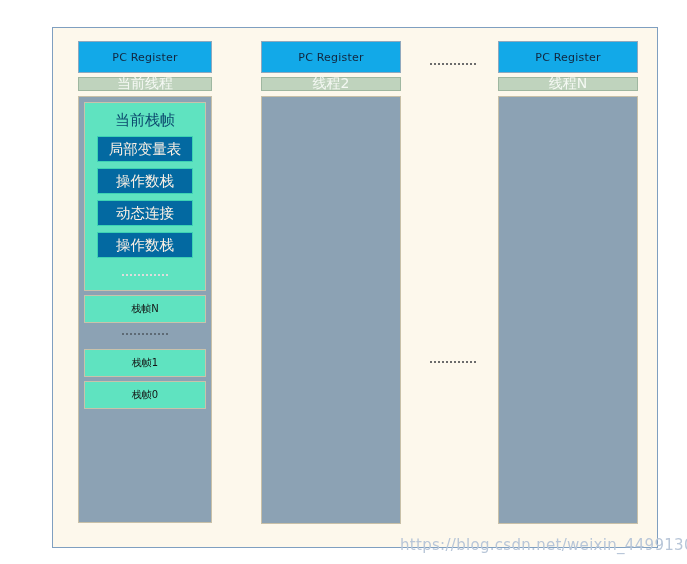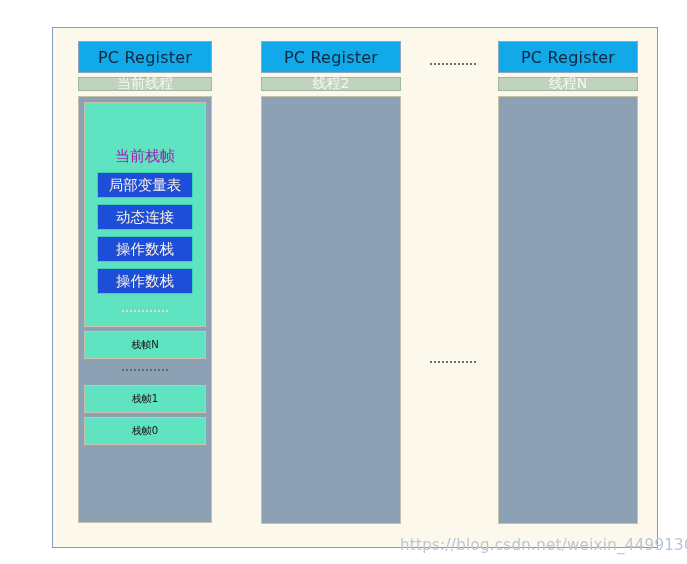--- a/index.html
+++ b/index.html
@@ -36,21 +36,21 @@
   #column-2 { left: 208px; width: 140px; }
   #column-3 { left: 445px; width: 140px; }
 
   
   .pc-register {
     height: 32px;
     background: #12a9e8;
     border: 1px solid #8fa8bd;
     box-sizing: border-box;
     color: #12263e;
-    font-size: 16px;
+    font-size: 11px;
     display: flex;
     align-items: center;
     justify-content: center;
     letter-spacing: .2px;
   }
 
   
   .thread-name {
     margin-top: 4px;
     height: 14px;
@@ -79,29 +79,28 @@
   
   .current-frame {
     background: #5fe3c0;
     border: 1px solid #c9c2ab;
     box-sizing: border-box;
     padding: 6px 12px 4px 12px;
   }
   .current-frame-title {
     text-align: center;
     font-size: 15px;
-    color: #a21caf;
+    color: #0c4a6e;
     padding: 2px 0 6px 0;
-    margin-top: 36px;
   }
 
   
   .frame-part {
     height: 26px;
-    background: #1d4ed8;
+    background: #0369a1;
     border: 1px solid #3dd3b4;
     box-sizing: border-box;
     color: #fdf1e4;
     font-size: 14.5px;
     display: flex;
     align-items: center;
     justify-content: center;
     margin-bottom: 6px;
   }
 
@@ -167,22 +166,22 @@
     <div class="pc-register">PC Register</div>
 
     <div class="thread-name">当前线程</div>
 
     <div class="stack-container" id="stack-container-1">
 
       <div class="current-frame">
         <div class="current-frame-title">当前栈帧</div>
 
         <div class="frame-part">局部变量表</div>
+        <div class="frame-part">操作数栈</div>
         <div class="frame-part">动态连接</div>
-        <div class="frame-part">操作数栈</div>
         <div class="frame-part">操作数栈</div>
 
         <div class="dots on-teal">
           <i></i>
             <i></i>
             <i></i>
             <i></i>
             <i></i>
             <i></i>
             <i></i>

